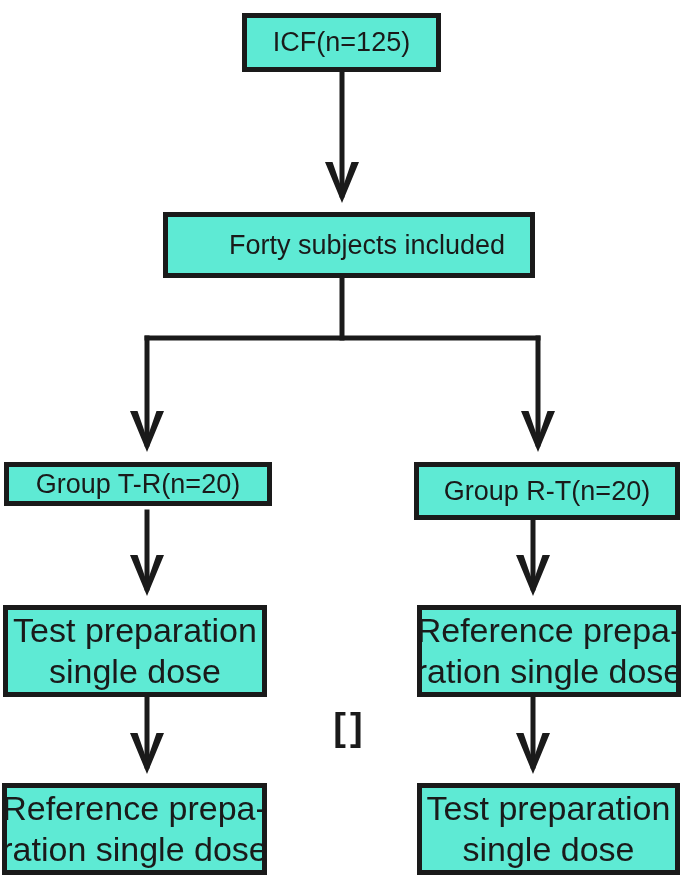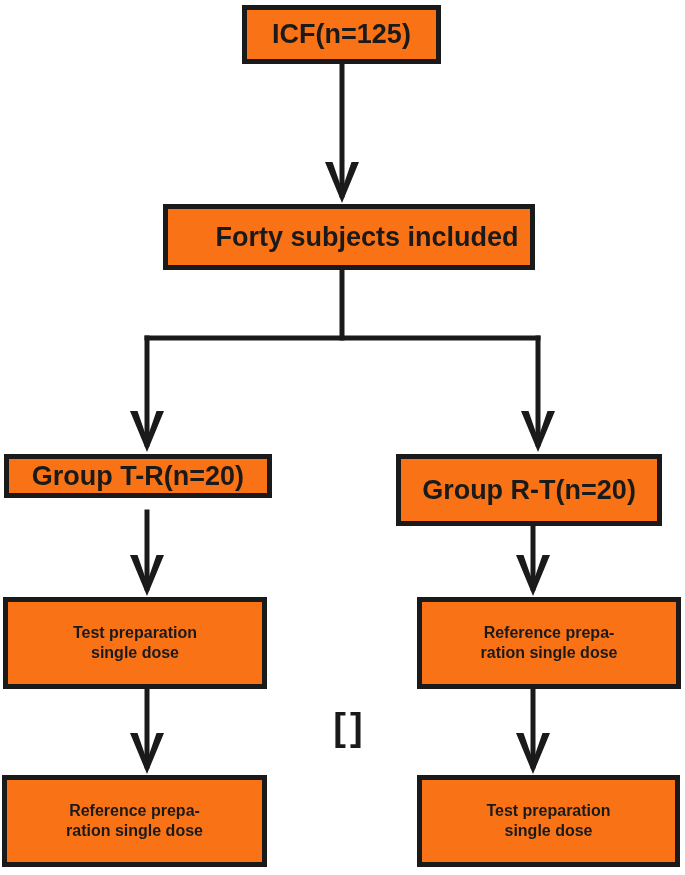--- a/index.html
+++ b/index.html
@@ -20,37 +20,38 @@
     position: absolute;
     left: 0;
     top: 0;
     width: 685px;
     height: 875px;
   }
   .node {
     position: absolute;
     box-sizing: border-box;
     border: 5px solid #1a1a1a;
-    background: #f97316;
+    background: #5eead4;
     display: flex;
     flex-direction: column;
     align-items: center;
     justify-content: center;
     text-align: center;
-    font-weight: bold;
+    font-weight: normal;
     font-size: 27px;
     line-height: 1.22;
     letter-spacing: 0px;
     white-space: nowrap;
+    margin-top: 8px;
   }
-  .node.twoline { font-size: 16px; }
+  .node.twoline { font-size: 34px; }
   #node-icf        { left: 242px; top: 5px;   width: 199px; height: 59px; }
   #node-included   { left: 163px; top: 204px; width: 372px; height: 66px; padding-left: 36px; }
   #node-group-tr   { left: 4px;   top: 454px; width: 268px; height: 44px; }
-  #node-group-rt   { left: 396px; top: 454px; width: 266px; height: 72px; }
+  #node-group-rt   { left: 414px; top: 454px; width: 266px; height: 58px; }
   #node-tr-p1      { left: 3px;   top: 597px; width: 264px; height: 92px; }
   #node-rt-p1      { left: 417px; top: 597px; width: 264px; height: 92px; }
   #node-tr-p2      { left: 2px;   top: 775px; width: 265px; height: 92px; }
   #node-rt-p2      { left: 417px; top: 775px; width: 263px; height: 92px; }
   #interval-note {
     position: absolute;
     left: 238px;
     top: 703px;
     width: 220px;
     height: 52px;

